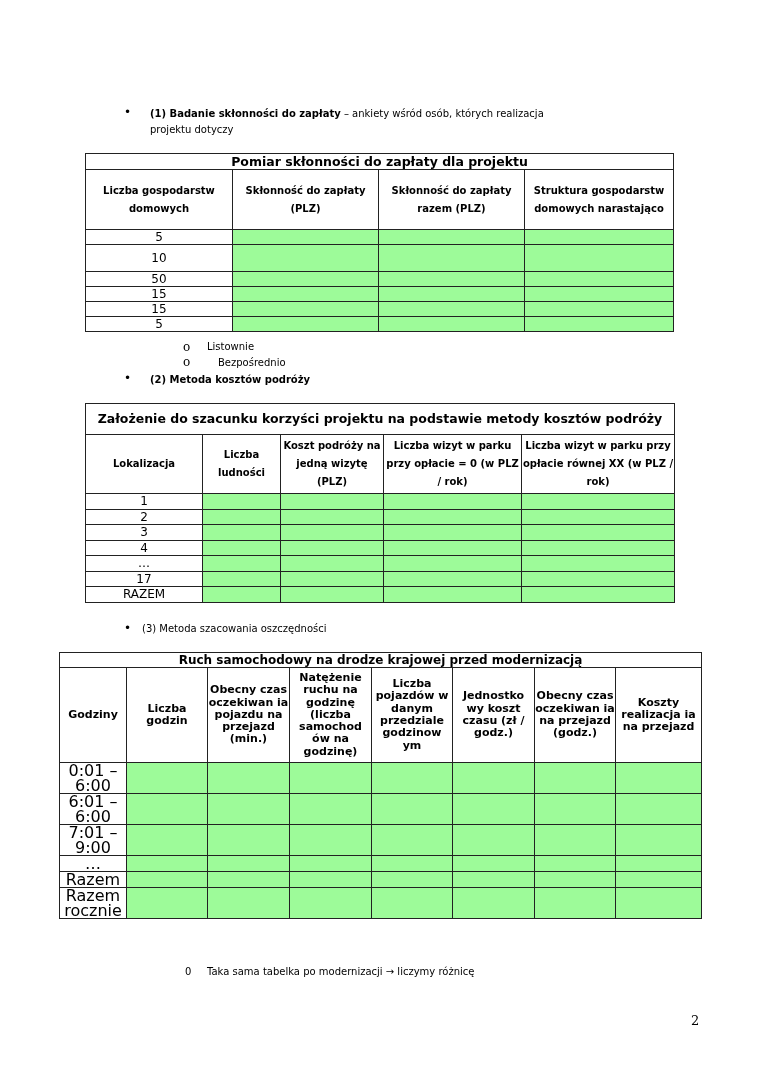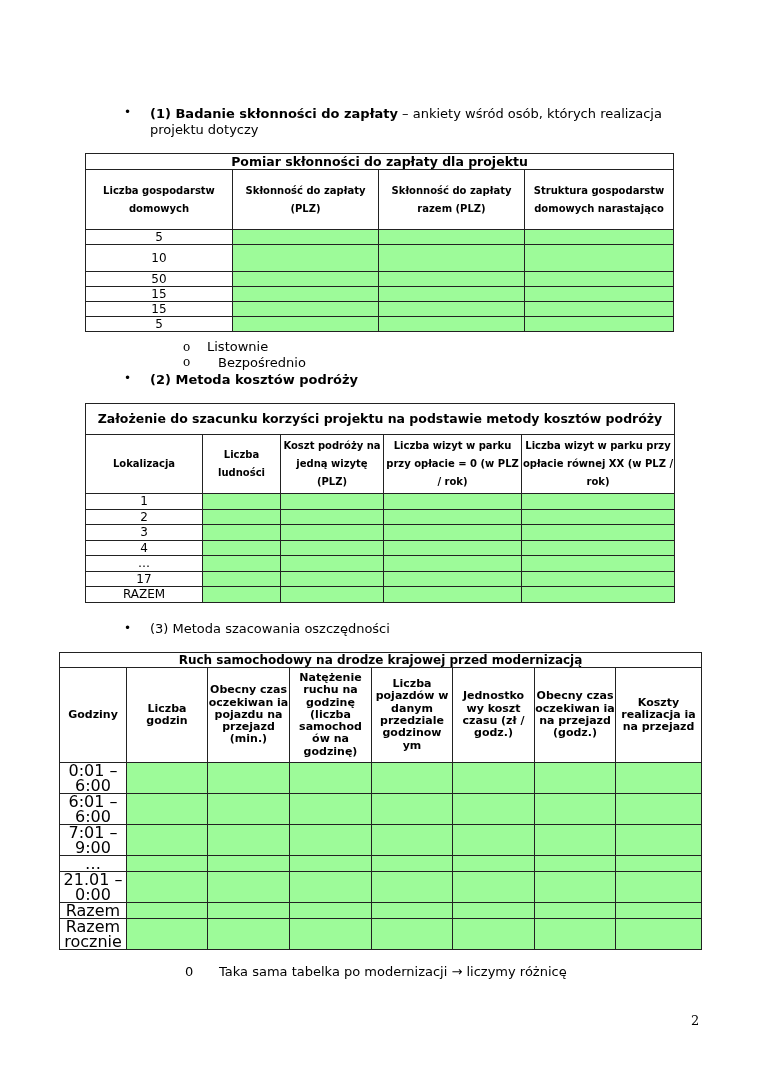--- a/index.html
+++ b/index.html
@@ -1,18 +1,18 @@
 <!DOCTYPE html>
 <html><head>
 <meta charset="utf-8">
 <style>
   html, body { margin: 0; padding: 0; background: #ffffff; }
   body { width: 760px; height: 1075px; position: relative; overflow: hidden;
          font-family: "DejaVu Sans", sans-serif; color: #000; font-size: 12.5px; }
-  .bullet-line { position: absolute; font-size: 13px; line-height: 16px; }
+  .bullet-line { position: absolute; font-size: 10px; line-height: 16px; }
   .bullet-dot { position: absolute; font-size: 12px; }
   .sub-o { position: absolute; font-family: "DejaVu Serif", serif; font-size: 12px; }
   b { font-weight: bold; }
   table { position: absolute; border-collapse: collapse; table-layout: fixed;
           font-family: "DejaVu Sans", sans-serif; }
   td, th { border: 1px solid #222; padding: 0; text-align: center; vertical-align: middle; }
   th { font-weight: bold; font-size: 10px; line-height: 18px; }
   td { font-size: 12px; line-height: 14px; }
   .green { background: #9dfb99; }
   .title-cell { font-weight: bold; font-size: 12.5px; line-height: 14px; }
@@ -158,21 +158,21 @@
         <td>RAZEM</td>
         <td class="green"></td>
         <td class="green"></td>
         <td class="green"></td>
         <td class="green"></td>
       </tr>
 </tbody>
   </table>
 
 <span class="bullet-dot" style="left:124px; top:621px;">•</span>
-<span class="bullet-line" style="left:150px; top:621px;">(3) Metoda szacowania oszczędności</span>
+<span class="bullet-line" style="left:142px; top:621px;">(3) Metoda szacowania oszczędności</span>
 
 <table class="t3" style="left:59px; top:652px; width:642px;">
   <colgroup>
       <col style="width:67px">
       <col style="width:81px">
       <col style="width:82px">
       <col style="width:82px">
       <col style="width:81px">
       <col style="width:82px">
       <col style="width:81px">
@@ -225,30 +225,20 @@
   <tr style="height:16px">
         <td>…</td>
         <td class="green"></td>
         <td class="green"></td>
         <td class="green"></td>
         <td class="green"></td>
         <td class="green"></td>
         <td class="green"></td>
         <td class="green"></td>
       </tr>
-  <tr style="height:30px">
-        <td>21.01 – 0:00</td>
-        <td class="green"></td>
-        <td class="green"></td>
-        <td class="green"></td>
-        <td class="green"></td>
-        <td class="green"></td>
-        <td class="green"></td>
-        <td class="green"></td>
-      </tr>
   <tr style="height:15px">
         <td>Razem</td>
         <td class="green"></td>
         <td class="green"></td>
         <td class="green"></td>
         <td class="green"></td>
         <td class="green"></td>
         <td class="green"></td>
         <td class="green"></td>
       </tr>
@@ -259,15 +249,15 @@
         <td class="green"></td>
         <td class="green"></td>
         <td class="green"></td>
         <td class="green"></td>
         <td class="green"></td>
       </tr>
 </tbody>
   </table>
 
 <span class="bullet-line" style="left:185px; top:964px;">0</span>
-<span class="bullet-line" style="left:219px; top:964px;">Taka sama tabelka po modernizacji → liczymy różnicę</span>
+<span class="bullet-line" style="left:207px; top:964px;">Taka sama tabelka po modernizacji → liczymy różnicę</span>
 
 <span class="page-num">2</span>
 
 </body></html>

